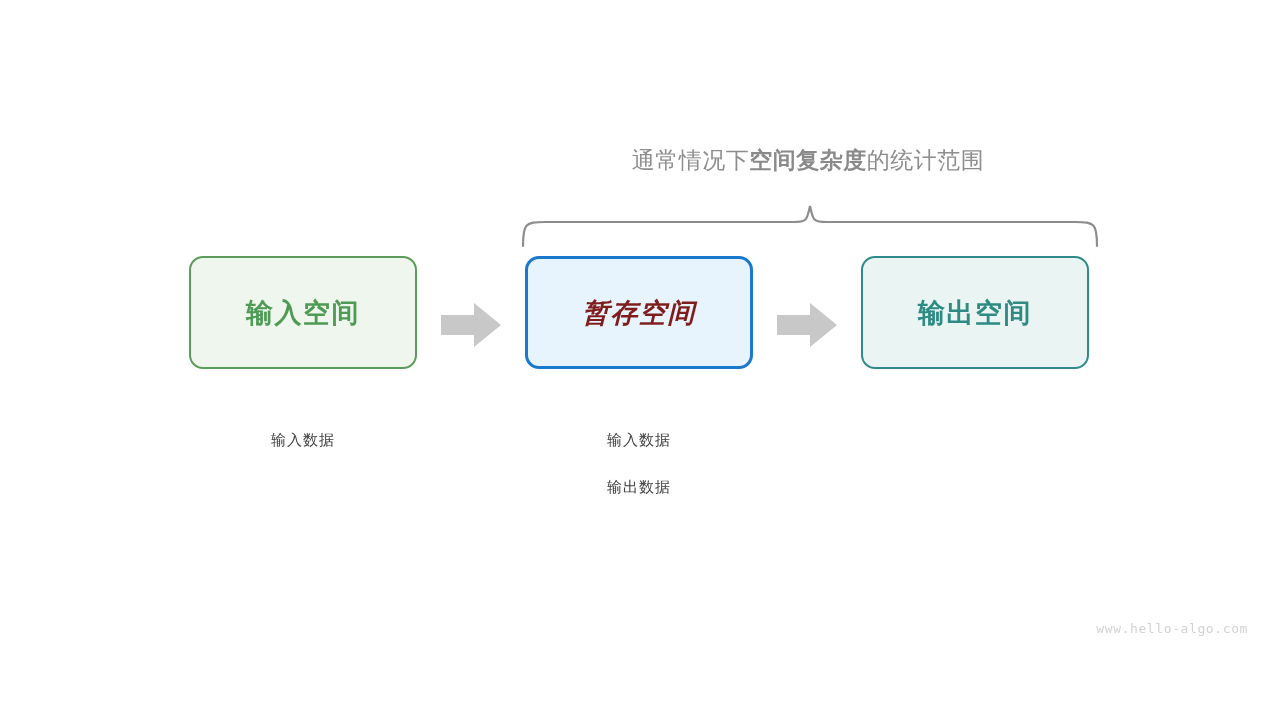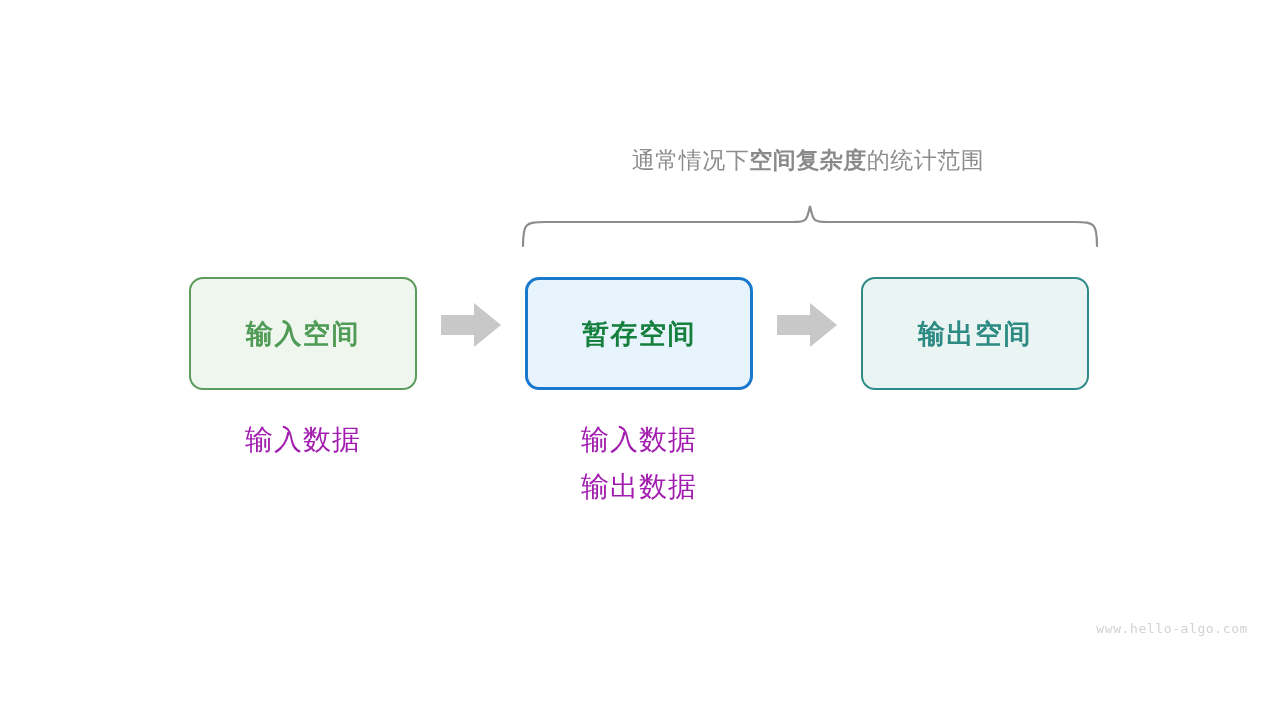--- a/index.html
+++ b/index.html
@@ -46,21 +46,21 @@
     position: absolute;
     left: 505px;
     top: 196px;
     width: 610px;
     height: 60px;
   }
 
   
   .box {
     position: absolute;
-    top: 277px;
+    top: 256px;
     width: 228px;
     height: 113px;
     border-radius: 14px;
     box-sizing: border-box;
     display: flex;
     align-items: center;
     justify-content: center;
     font-size: 27px;
     font-weight: bold;
     letter-spacing: 1.5px;
@@ -68,21 +68,22 @@
   .box-input {
     left: 189px;
     background: #eef6ee;
     border: 2px solid #5b9b5b;
     color: #4f9b55;
   }
   .box-temp {
     left: 525px;
     background: #e8f4fd;
     border: 3px solid #1879cd;
-    color: #15803d;
+    color: #7f1d1d;
+    font-style: italic;
   }
   .box-output {
     left: 861px;
     background: #eaf4f2;
     border: 2px solid #2f8b89;
     color: #2e8b84;
   }
 
   
   .arrow {
@@ -92,22 +93,22 @@
     height: 44px;
   }
   .arrow-1 { left: 441px; }
   .arrow-2 { left: 777px; }
 
   
   .col-caption {
     position: absolute;
     width: 260px;
     text-align: center;
-    font-size: 28px;
-    color: #a21caf;
+    font-size: 15px;
+    color: #404040;
     letter-spacing: 1px;
   }
   .cap-input  { left: 173px; top: 426px; }
   .cap-temp   { left: 509px; top: 426px; }
   .cap-output { left: 845px; top: 426px; }
   .col-caption .line { display: block; height: 47px; line-height: 27px; }
 
   
   .watermark {
     position: absolute;

